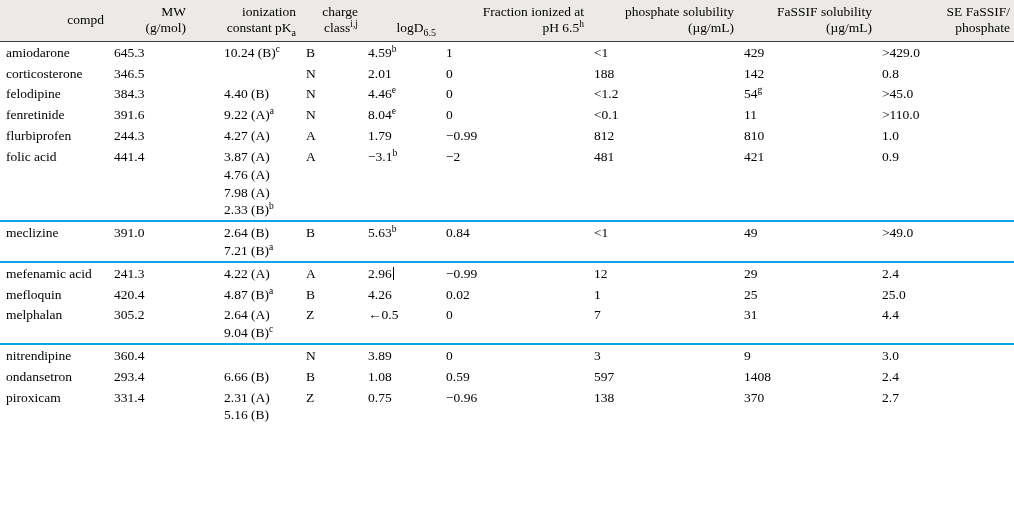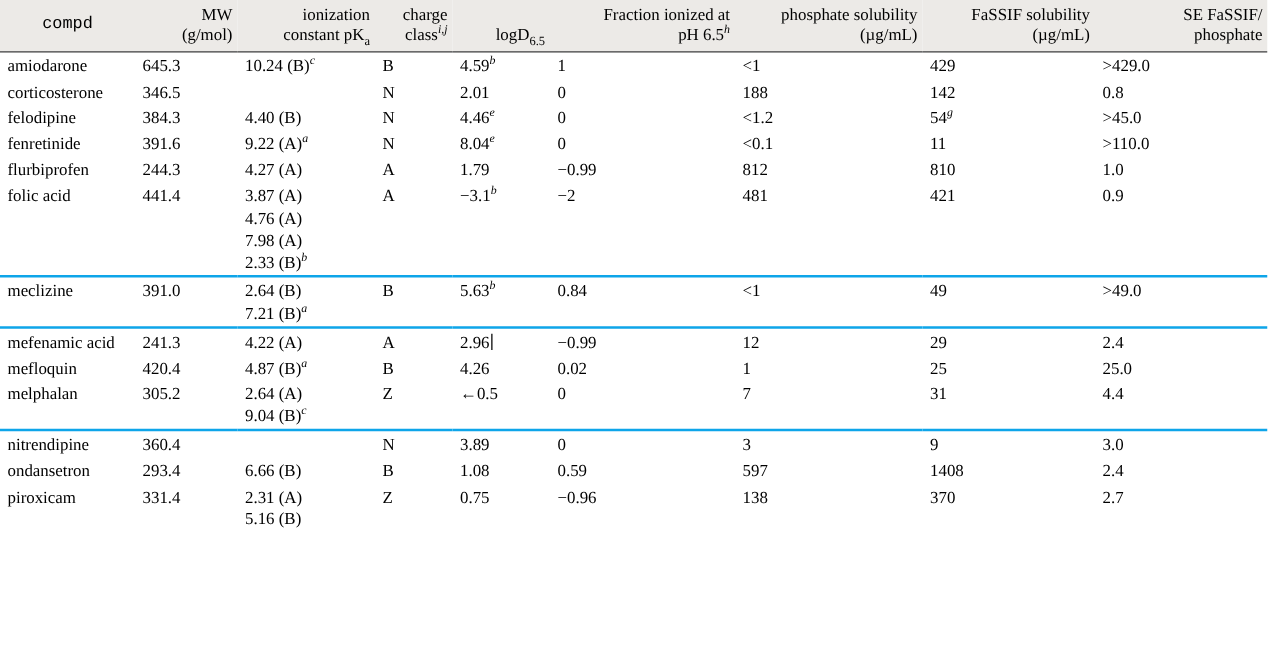--- a/index.html
+++ b/index.html
@@ -32,22 +32,20 @@
     text-align: right;
     vertical-align: middle;
     padding: 4px 4px 5px 4px;
     line-height: 1.18;
     border: none;
   }
   table.data-table thead tr {
     border-bottom: 1px solid #3b3b3b;
   }
   table.data-table thead th.left-head {
-    text-align: center;
-    font-family: Liberation Mono, monospace;
   }
   table.data-table tbody td {
     padding: 2px 6px 1px 6px;
     line-height: 1.32;
     vertical-align: top;
     border: none;
     font-size: 13.5px;
   }
   table.data-table tbody tr.sep td {
     border-bottom: 2px solid #0ea5e9;
@@ -58,35 +56,34 @@
   .col-mw    { width: 82px; }
   .col-pka   { width: 110px; }
   .col-class { width: 62px; }
   .col-logd  { width: 78px; }
   .col-fion  { width: 148px; }
   .col-phos  { width: 150px; }
   .col-fassif{ width: 138px; }
   .col-se    { width: 138px; }
   sup {
     font-size: 9.5px;
-    font-style: italic;
     vertical-align: super;
     line-height: 0;
   }
   .subtxt { font-size: 10px; vertical-align: sub; line-height: 0; }
   .cursor-bar {
     display: inline-block;
     width: 1px;
     height: 13px;
     background: #000;
     vertical-align: -2px;
     margin-left: 1px;
   }
   .head-line { display: block; }
-  td .sub-line { display: block; }
+  td .sub-line { display: block; margin-left: 28px; }
 </style>
 </head>
 <body>
 
 <div id="table-wrap">
   <table class="data-table">
     <colgroup>
       <col class="col-compd">
         <col class="col-mw">
         <col class="col-pka">

